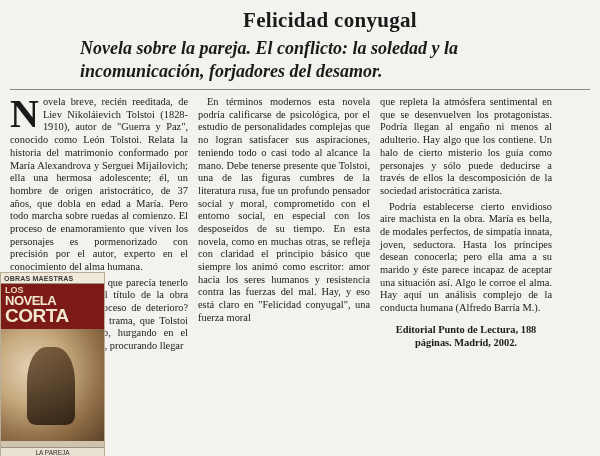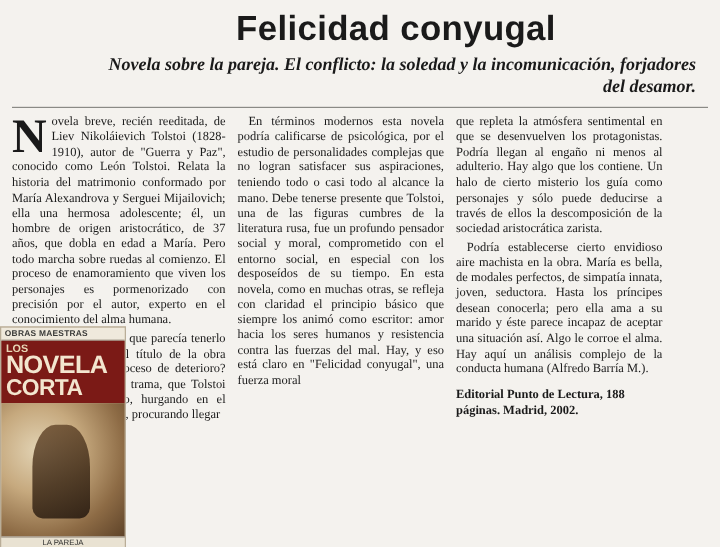--- a/index.html
+++ b/index.html
@@ -18,32 +18,32 @@
     position: relative;
     width: 600px;
     height: 456px;
     background: #f4f2ee;
     box-sizing: border-box;
     padding: 6px 10px 8px 10px;
   }
   
   .title {
     text-align: center;
-    font-family: Liberation Sans, sans-serif;
-    font-size: 29px;
+    font-family: Liberation Serif, serif;
+    font-size: 21px;
     font-weight: bold;
     letter-spacing: 0.3px;
     margin: 2px 0 4px 0;
     padding-left: 60px;
   }
   .subtitle {
-    text-align: right;
+    text-align: left;
     font-style: italic;
     font-weight: bold;
-    font-size: 15px;
+    font-size: 18px;
     line-height: 1.28;
     padding-left: 70px;
     padding-right: 10px;
     margin-bottom: 6px;
   }
   .rule {
     border: none;
     border-top: 1px solid #8a8a85;
     margin: 4px 0 6px 0;
   }
@@ -76,21 +76,21 @@
     font-family: "Liberation Serif", serif;
   }
   .col-1 {
     width: 178px;
   }
   .col-2, .col-3 {
     width: 172px;
   }
   .closing {
     font-weight: bold;
-    text-align: left;
+    text-align: center;
     margin-top: 8px;
     line-height: 1.25;
     font-size: 10.4px;
   }
   
   .cover-wrap {
     position: absolute;
     left: 0px;
     top: 272px;
     width: 103px;
@@ -120,21 +120,21 @@
     padding: 2px 4px 3px 4px;
     font-family: "Liberation Sans", sans-serif;
   }
   .cover-band .small {
     font-size: 9px;
     font-weight: bold;
     line-height: 1;
     color: #e8d7b6;
   }
   .cover-band .big {
-    font-size: 21px;
+    font-size: 13px;
     font-weight: bold;
     line-height: 0.96;
     letter-spacing: -0.5px;
   }
   .cover-band .big2 {
     font-size: 19px;
     font-weight: bold;
     line-height: 0.96;
     letter-spacing: -0.5px;
   }

